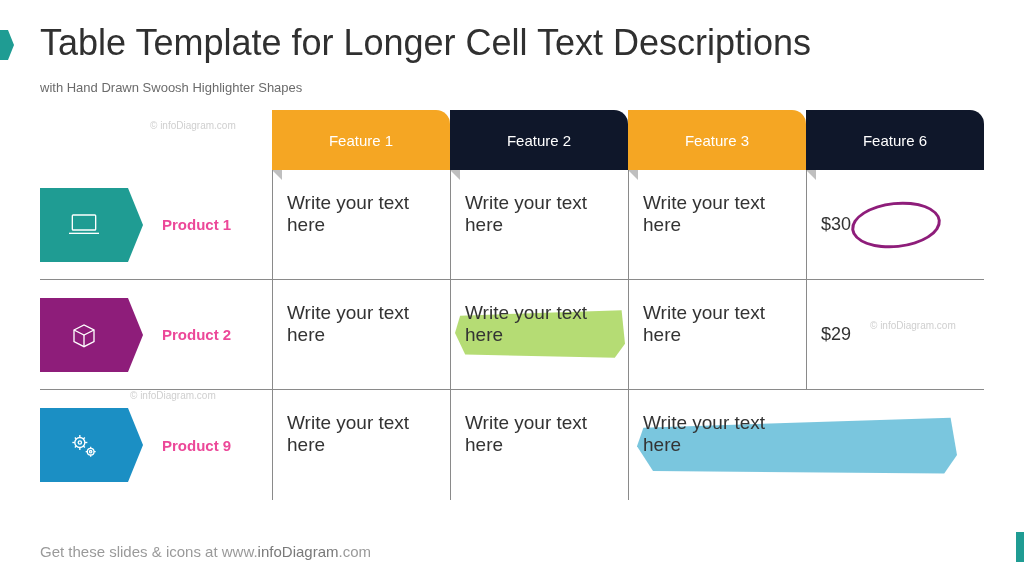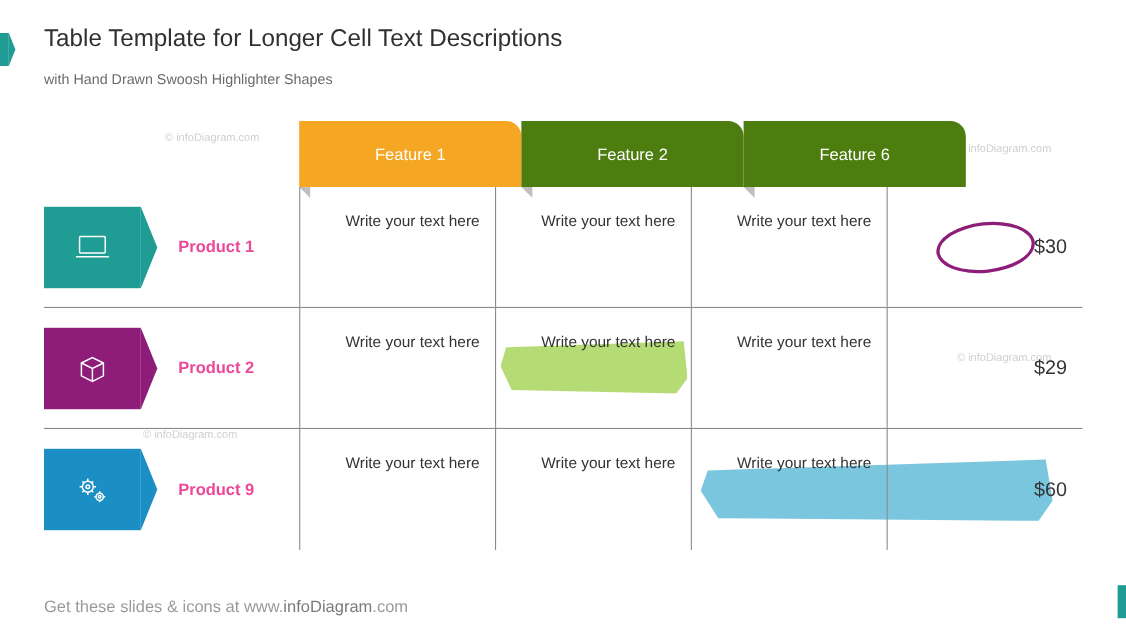--- a/index.html
+++ b/index.html
@@ -16,39 +16,39 @@
   }
   .accent-left::after{
     content:""; position:absolute; left:8px; top:0; width:0;height:0;
     border-top:15px solid transparent;border-bottom:15px solid transparent;
     border-left:6px solid #1f9c93;
   }
   .header {
     padding: 22px 40px 4px 40px;
   }
   .title {
-    font-size: 22px; font-weight: 400; color: #303030;
+    font-size: 36px; font-weight: 400; color: #303030;
   }
   .subtitle {
     font-size: 13px; color: #6b6b6b; margin-top: 16px;
   }
   .table-wrap {
     position: absolute; left: 40px; top: 110px; right: 40px;
   }
   .col-headers {
     display: flex; margin-left: 232px;
   }
   .col-header {
-    position: relative; height: 60px; width: 202px;
+    position: relative; height: 60px; width: 178px;
     color: #fff; font-size: 15px;
     display:flex; align-items:center; justify-content:center;
     border-top-right-radius: 14px;
   }
   .col-header.orange  { background:#f5a623; }
-  .col-header.dorange { background:#4d7c0f; }
+  .col-header.dorange { background:#0f172a; }
   .col-header::before{
     content:""; position:absolute; left:0; bottom:-10px;
     width:0;height:0;
     border-top:10px solid rgba(0,0,0,.25);
     border-left:10px solid transparent;
   }
   .rows { margin-top: 0; }
   .row {
     display:flex; align-items:stretch; height: 110px;
     border-bottom: 1px solid #8a8a8a;
@@ -68,26 +68,26 @@
   .icon-teal   { background:#1f9c93; } .icon-teal::after{ border-left:15px solid #1f9c93;}
   .icon-purple { background:#8e1d7a; } .icon-purple::after{ border-left:15px solid #8e1d7a;}
   .icon-blue   { background:#1b8fc4; } .icon-blue::after{ border-left:15px solid #1b8fc4;}
   .row-label {
     width: 144px; padding-left:34px;
     display:flex; align-items:center;
     font-size:15px; font-weight:600; color:#ec4899;
   }
   .cell {
     width:178px; border-left:1px solid #8a8a8a;
-    padding:22px 14px; font-size:14px; color:#333;
+    padding:22px 14px; font-size:19px; color:#333;
     display:flex; align-items:flex-start;
     position:relative;
     justify-content:flex-end;
   }
-  .cell.price { align-items:center; justify-content:flex-end; font-size:18px; font-weight:500;}
+  .cell.price { align-items:center; justify-content:flex-start; font-size:18px; font-weight:500;}
   .circle-mark{
     position:absolute; width:90px; height:46px; left:44px; top:32px;
     border:3px solid #8e1d7a; border-radius:50%;
     transform:rotate(-6deg);
   }
   .swoosh{
     position:absolute; border-radius:8px;
     filter: blur(.3px);
   }
   .swoosh-green{
@@ -128,20 +128,21 @@
 <span class="wm" style="left:150px; top:120px;">© infoDiagram.com</span>
 <span class="wm" style="left:870px; top:130px;">© infoDiagram.com</span>
 <span class="wm" style="left:870px; top:320px;">© infoDiagram.com</span>
 <span class="wm" style="left:130px; top:390px;">© infoDiagram.com</span>
 
 <div class="table-wrap">
 
   <div class="col-headers">
     <div class="col-header orange">Feature 1</div>
     <div class="col-header dorange">Feature 2</div>
+    <div class="col-header orange">Feature 3</div>
     <div class="col-header dorange">Feature 6</div>
   </div>
 
   <div class="rows">
 
     <div class="row">
       <div class="row-icon icon-teal">
         <svg viewBox="0 0 48 48">
             <rect x="10" y="12" width="28" height="18" rx="1"></rect>
             <line x1="6" y1="34" x2="42" y2="34"></line>
@@ -212,23 +213,20 @@
       <div class="cell">
           <span class="celltext">Write your text here</span>
         </div>
       <div class="cell">
           <span class="celltext">Write your text here</span>
         </div>
       <div class="cell" style="position:relative;">
         <div class="swoosh swoosh-blue"></div>
         <span class="celltext">Write your text here</span>
       </div>
-      <div class="cell price">
-          <span class="celltext">$60</span>
-        </div>
     </div>
 
   </div>
 </div>
 
 <div class="footer">
   <span>Get these slides &amp; icons at www.</span><b>infoDiagram</b><span>.com</span>
 </div>
 
 <div class="accent-right"></div>

